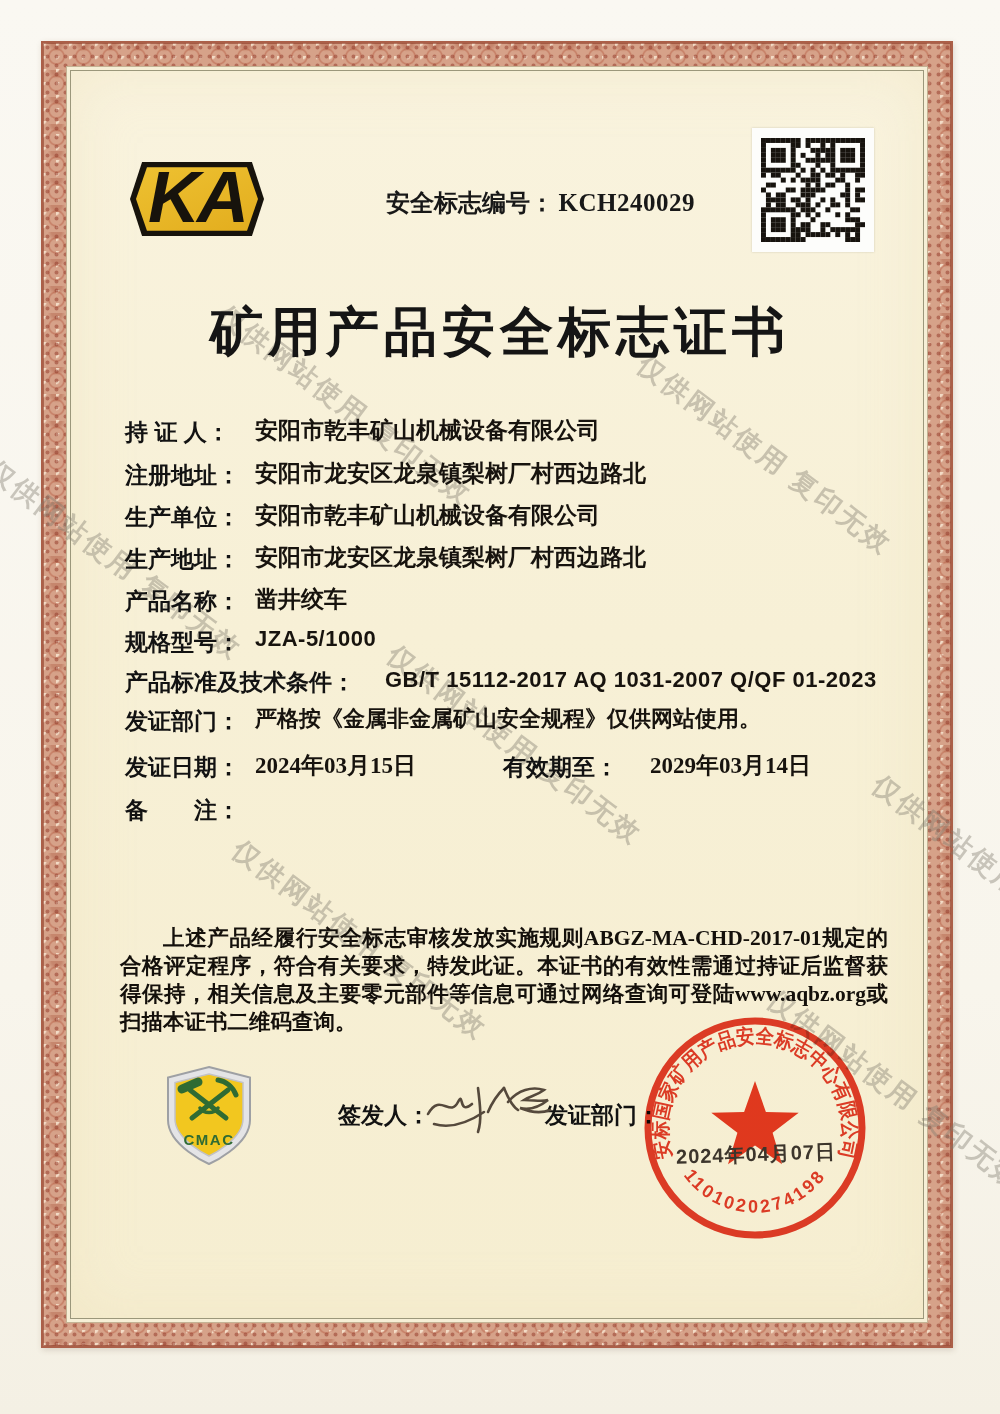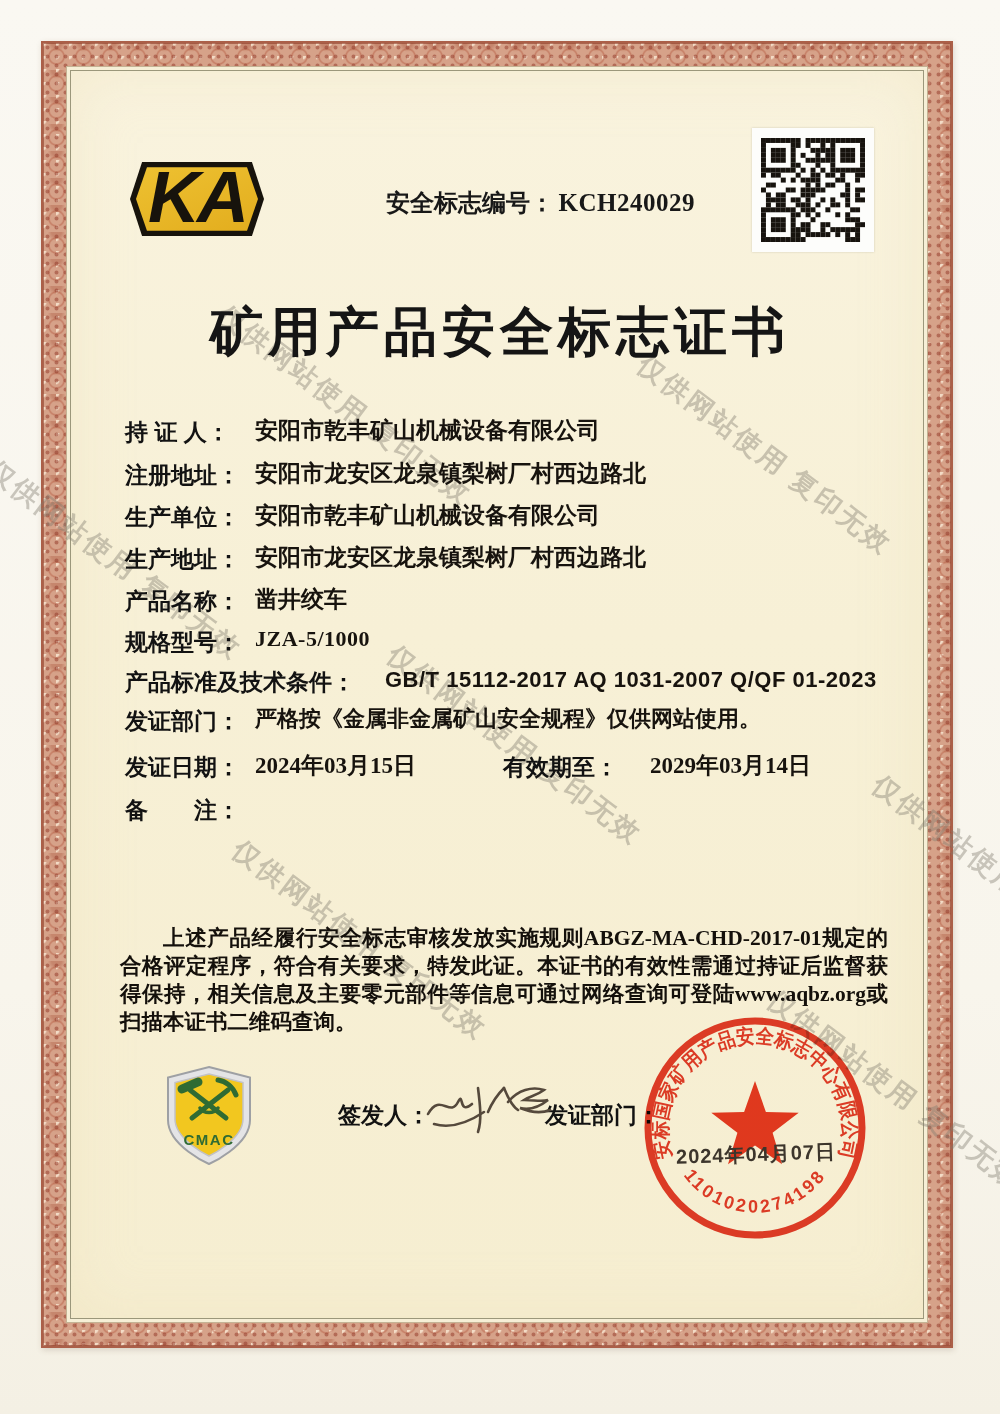--- a/index.html
+++ b/index.html
@@ -377,21 +377,21 @@
   <div class="f-label" style="left:125px;top:502px;">生产单位：</div>
   <div class="f-value" style="left:255px;top:500px;">安阳市乾丰矿山机械设备有限公司</div>
 
   <div class="f-label" style="left:125px;top:544px;">生产地址：</div>
   <div class="f-value" style="left:255px;top:542px;">安阳市龙安区龙泉镇梨树厂村西边路北</div>
 
   <div class="f-label" style="left:125px;top:586px;">产品名称：</div>
   <div class="f-value" style="left:255px;top:584px;">凿井绞车</div>
 
   <div class="f-label" style="left:125px;top:627px;">规格型号：</div>
-  <div class="f-value-mono" style="left:255px;top:626px;font-family:Liberation Serif, serif;">JZA-5/1000</div>
+  <div class="f-value-mono" style="left:255px;top:626px;">JZA-5/1000</div>
 
   <div class="f-label" style="left:125px;top:667px;">产品标准及技术条件：</div>
   <div class="f-value-mono" style="left:385px;top:667px;">GB/T 15112-2017 AQ 1031-2007 Q/QF 01-2023</div>
 
   <div class="f-label" style="left:125px;top:706px;">发证部门：</div>
   <div class="f-value" style="left:255px;top:704px;font-size:22px;">严格按《金属非金属矿山安全规程》仅供网站使用。</div>
 
   <div class="f-label" style="left:125px;top:752px;">发证日期：</div>
   <div class="f-value" style="left:255px;top:750px;text-align:center;">2024年03月15日</div>
   <div class="f-label" style="left:503px;top:752px;">有效期至：</div>

